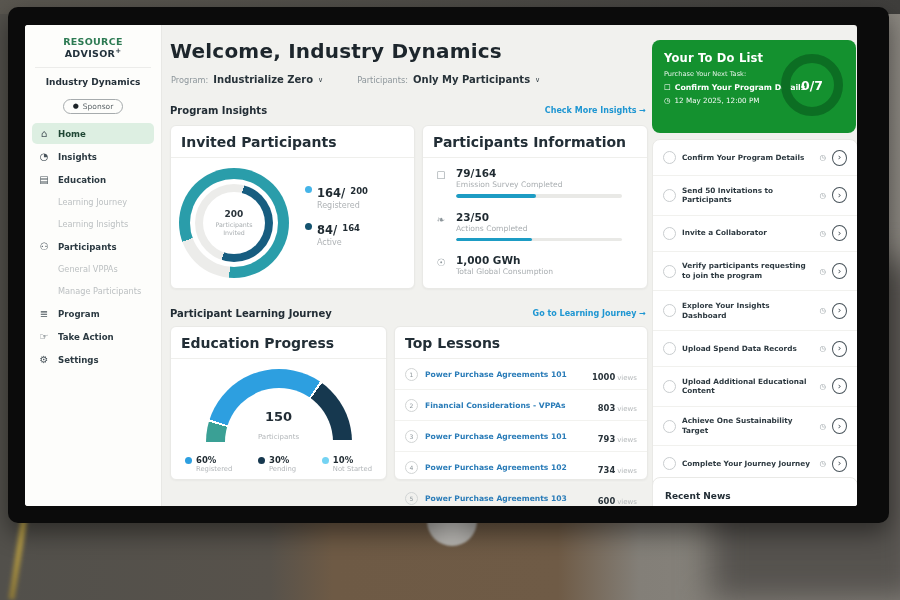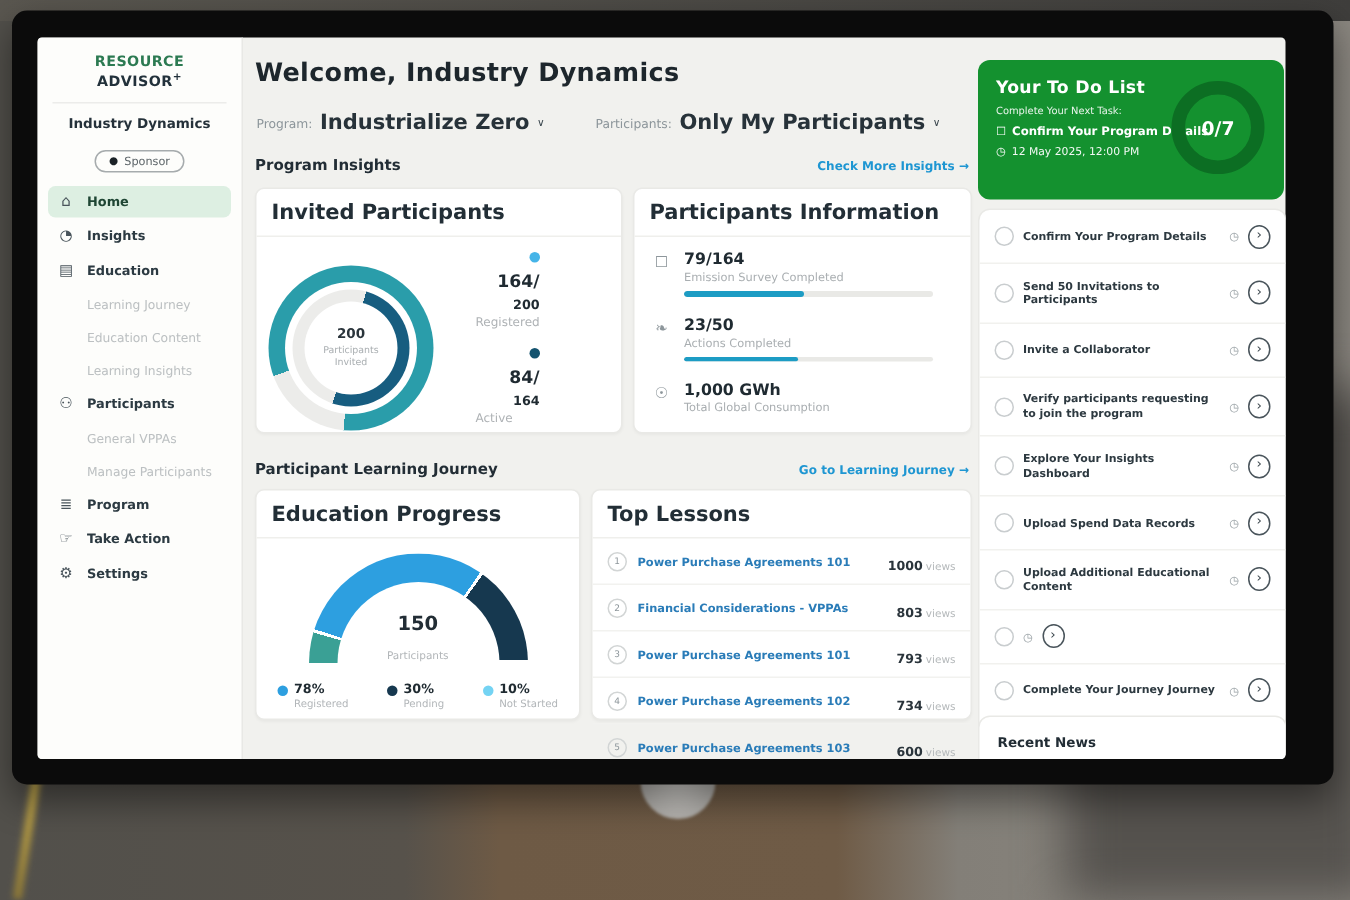--- a/index.html
+++ b/index.html
@@ -29,41 +29,41 @@
   .badge{display:inline-flex;align-items:center;gap:4px;border:1px solid #a6abad;border-radius:10px;
     padding:2px 9px;font-size:7.5px;color:#5c6468;}
   .badge .dot{font-size:7px;color:#1b2227;line-height:1;}
   .nav-item{display:flex;align-items:center;gap:8px;margin:2px 7px;padding:5px 6px;border-radius:5px;
     font-size:8.6px;font-weight:bold;color:#2c3a42;cursor:pointer;}
   .nav-item .ico{width:12px;text-align:center;font-size:10px;font-weight:normal;color:#49545b;}
   .nav-item.active{background:#ddefe2;color:#1f4634;}
   .nav-sub{margin:2px 7px;padding:5px 6px 5px 26px;font-size:8.2px;color:#bcc0c2;cursor:pointer;}
   
   .main{position:absolute;left:136px;top:0;width:496px;height:100%;}
-  .welcome{position:absolute;left:9px;top:14px;font-size:17px;font-weight:bold;color:#1d262c;letter-spacing:.2px;}
+  .welcome{position:absolute;left:9px;top:14px;font-size:20px;font-weight:bold;color:#1d262c;letter-spacing:.2px;}
   .filters{position:absolute;left:10px;top:49px;display:flex;gap:34px;font-size:8.2px;color:#8d969b;}
   .filter{display:flex;align-items:center;gap:5px;}
-  .filter b{color:#273239;font-size:14px;} .chev{color:#39454c;font-size:7px;}
+  .filter b{color:#273239;font-size:10px;} .chev{color:#39454c;font-size:7px;}
   .secrow{position:absolute;left:9px;width:476px;display:flex;justify-content:space-between;align-items:center;}
   .sec-title{font-size:10px;font-weight:bold;color:#222d35;}
   .sec-link{font-size:8px;font-weight:bold;color:#1e96d2;cursor:pointer;}
   .card{position:absolute;background:#fff;border:1px solid #e9e9e6;border-radius:6px;box-shadow:0 1px 2px rgba(0,0,0,.04);}
   .card-title{font-size:14px;font-weight:bold;color:#222e36;padding:8px 10px 7px;border-bottom:1px solid #efefec;}
   
   .inv-body{display:flex;align-items:center;padding:10px 8px;}
   .donut{position:relative;width:110px;height:110px;border-radius:50%;flex:0 0 auto;}
   .donut-hole1{position:absolute;inset:11px;background:#fff;border-radius:50%;}
   .donut-inner{position:absolute;inset:16px;border-radius:50%;}
   .donut-hole2{position:absolute;inset:8px;background:#fff;border-radius:50%;}
   .donut-center{position:absolute;inset:0;display:flex;flex-direction:column;align-items:center;justify-content:center;text-align:center;}
   .donut-center b{font-size:9px;color:#2a343b;}
   .donut-center span{font-size:6.3px;color:#a9aeb1;line-height:1.25;margin-top:2px;white-space:pre-line;}
   .inv-legend{margin-left:16px;}
   .leg-item{margin-bottom:13px;}
-  .leg-line{display:flex;align-items:flex-end;gap:5px;flex-direction:column;}
+  .leg-line{display:flex;align-items:flex-start;gap:5px;}
   .leg-dot{width:7px;height:7px;border-radius:50%;flex:0 0 auto;}
   .leg-num{font-size:11.5px;font-weight:bold;color:#1f2a31;}
   .leg-den{font-size:8.5px;font-weight:bold;color:#1f2a31;}
   .leg-sub{font-size:8px;color:#aeb2b5;margin-left:12px;margin-top:1px;}
   
   .stat{display:flex;gap:9px;padding:9px 12px 4px;}
   .stat .sico{width:12px;text-align:center;color:#8d969b;font-size:10px;padding-top:3px;}
   .stat-val{font-size:10.5px;font-weight:bold;color:#1f2a31;}
   .stat-lab{font-size:7.6px;color:#a9aeb1;margin-top:1px;}
   .bar{width:166px;height:3.5px;background:#e9e9e6;border-radius:2px;margin-top:5px;overflow:hidden;}
@@ -144,21 +144,20 @@
     </div>
     <div class="nav-item">
       <span class="ico">◔</span>
       <span>Insights</span>
     </div>
     <div class="nav-item">
       <span class="ico">▤</span>
       <span>Education</span>
     </div>
     <div class="nav-sub">Learning Journey</div>
-    <div class="nav-sub">Education Content</div>
     <div class="nav-sub">Learning Insights</div>
     <div class="nav-item">
       <span class="ico">⚇</span>
       <span>Participants</span>
     </div>
     <div class="nav-sub">General VPPAs</div>
     <div class="nav-sub">Manage Participants</div>
     <div class="nav-item">
       <span class="ico">≣</span>
       <span>Program</span>
@@ -278,21 +277,21 @@
           <div class="gauge-arc" id="gaugeArc" style="background: conic-gradient(from 270deg, rgb(58, 160, 149) 0%, rgb(58, 160, 149) 4.5%, rgb(255, 255, 255) 4.5%, rgb(255, 255, 255) 5%, rgb(45, 159, 224) 5%, rgb(45, 159, 224) 34.5%, rgb(255, 255, 255) 34.5%, rgb(255, 255, 255) 35%, rgb(22, 56, 79) 35%, rgb(22, 56, 79) 49.5%, rgb(255, 255, 255) 49.5%, rgb(255, 255, 255) 50%, transparent 50%, transparent 100%);"></div>
           <div class="gauge-hole"></div>
           <div class="gauge-center">
             <b>150</b>
             <span>Participants</span>
           </div>
         </div>
         <div class="edu-legend">
           <div class="eleg">
             <span class="leg-dot" style="background: rgb(45, 159, 224);"></span>
-            <span><b>78%</b><span>Registered</span></span>
+            <span><b>60%</b><span>Registered</span></span>
           </div>
           <div class="eleg">
             <span class="leg-dot" style="background: rgb(22, 56, 79);"></span>
             <span><b>30%</b><span>Pending</span></span>
           </div>
           <div class="eleg">
             <span class="leg-dot" style="background: rgb(116, 211, 243);"></span>
             <span><b>10%</b><span>Not Started</span></span>
           </div>
         </div>
@@ -324,21 +323,21 @@
       <div class="lesson">
         <span class="rank">5</span>
         <span class="lesson-title">Power Purchase Agreements 103</span>
         <span><span class="views-num">600</span><span class="views-suffix">views</span></span>
       </div>
     </div>
   </div>
 
   <div class="green-card">
     <div class="gc-title">Your To Do List</div>
-    <div class="gc-sub">Complete Your Next Task:</div>
+    <div class="gc-sub">Purchase Your Next Task:</div>
     <div class="gc-task">
       <span class="gc-ico">☐</span>
       <span>Confirm Your Program Details</span>
     </div>
     <div class="gc-due">
       <span class="gc-ico">◷</span>
       <span>12 May 2025, 12:00 PM</span>
     </div>
     <div class="ring">
       <b>0/7</b>
@@ -383,20 +382,21 @@
       <span class="task-go">›</span>
     </div>
     <div class="task-row">
       <span class="task-check"></span>
       <span class="task-label">Upload Additional Educational Content</span>
       <span class="task-clock">◷</span>
       <span class="task-go">›</span>
     </div>
     <div class="task-row">
       <span class="task-check"></span>
+      <span class="task-label">Achieve One Sustainability Target</span>
       <span class="task-clock">◷</span>
       <span class="task-go">›</span>
     </div>
     <div class="task-row" style="border-bottom:none;">
       <span class="task-check"></span>
       <span class="task-label">Complete Your Journey Journey</span>
       <span class="task-clock">◷</span>
       <span class="task-go">›</span>
     </div>
     <div class="collapse">

